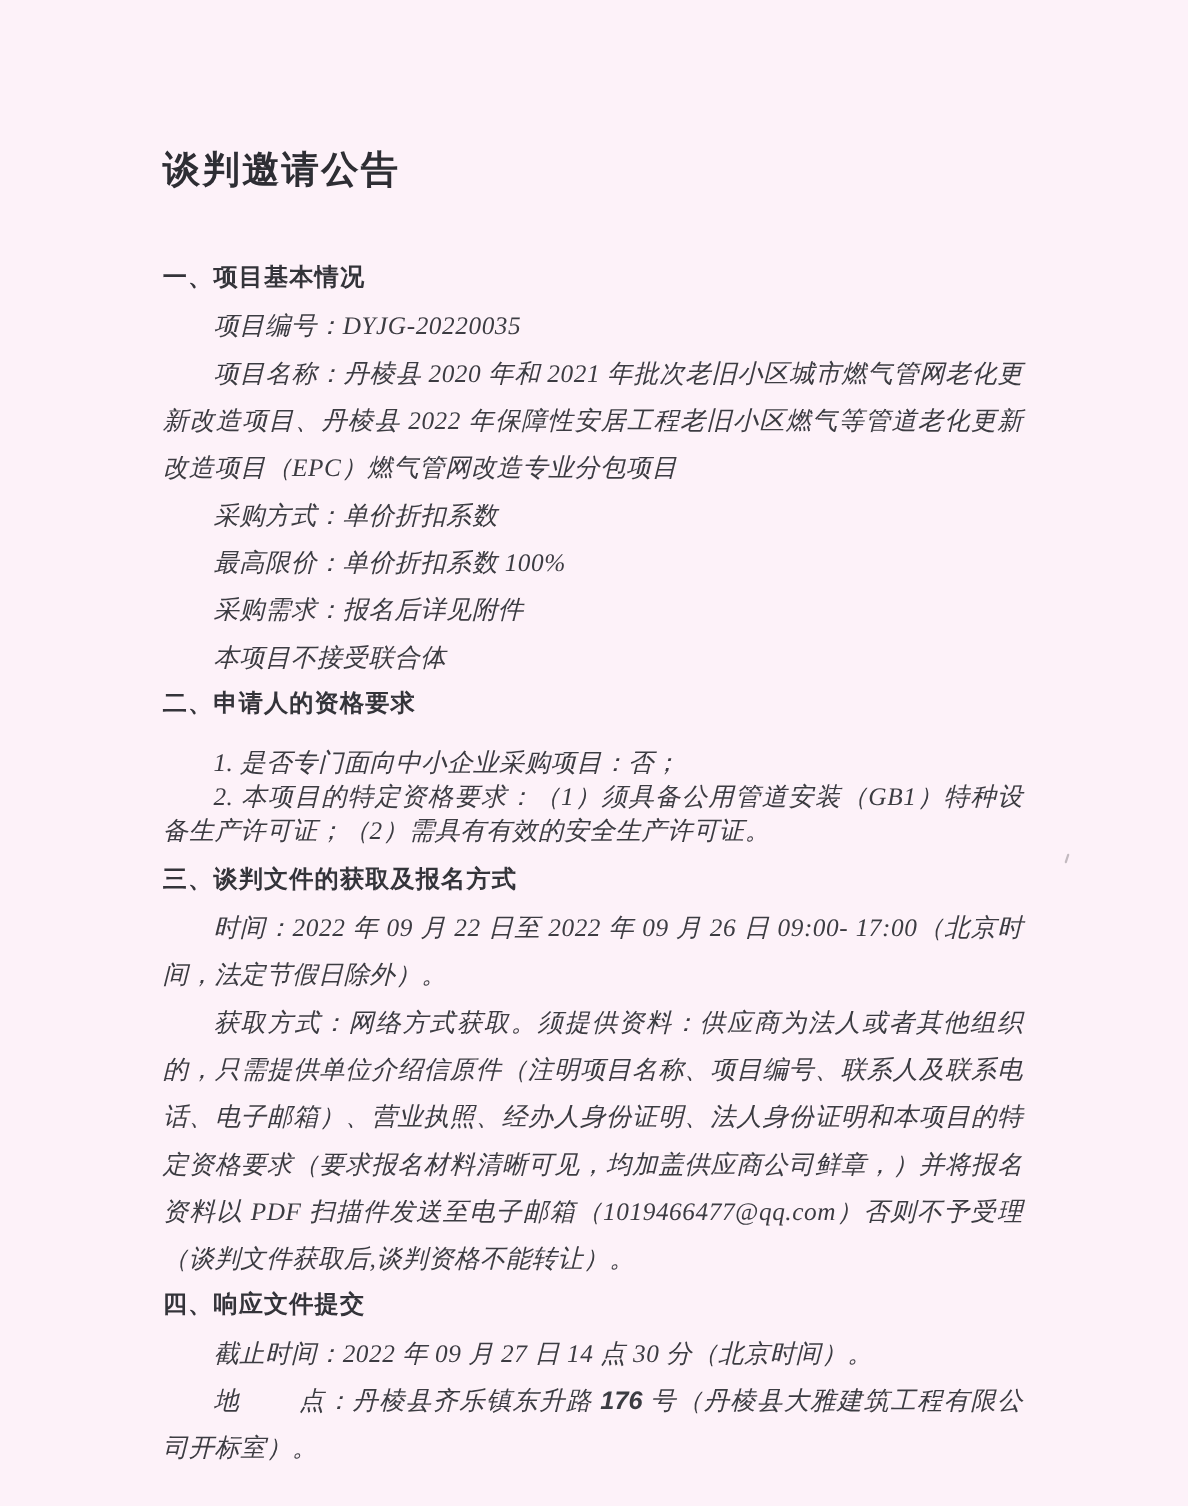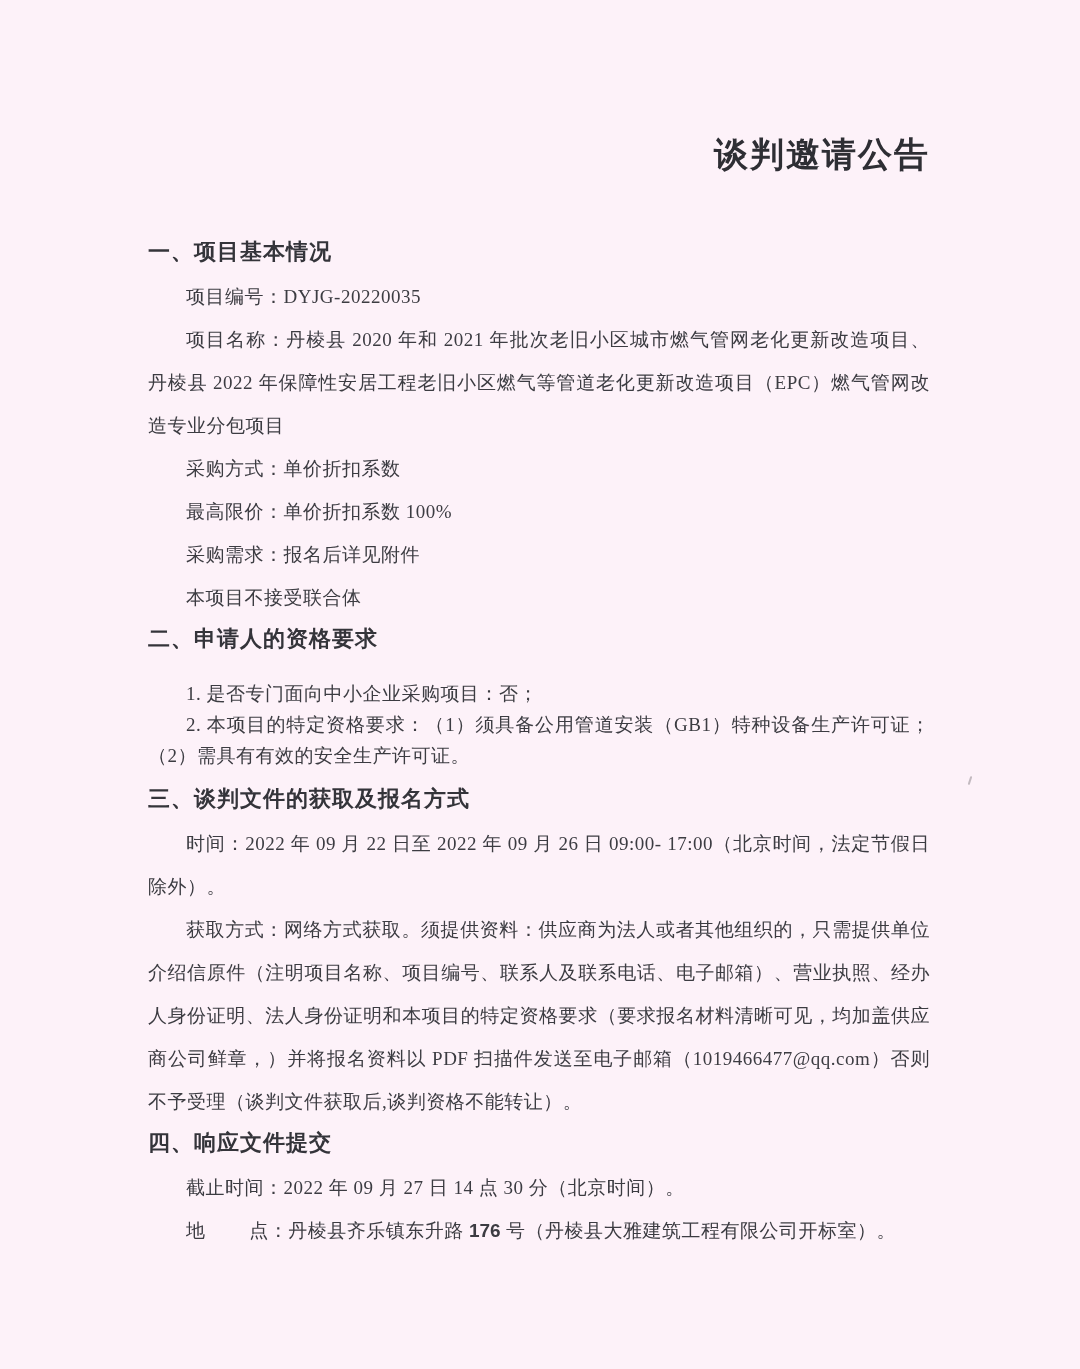--- a/index.html
+++ b/index.html
@@ -10,44 +10,45 @@
     font-family: "Liberation Serif", "DejaVu Serif", serif;
     overflow: hidden;
     position: relative;
   }
   .page {
     box-sizing: border-box;
     width: 1080px; height: 1369px;
     padding: 128px 150px 0 148px;
   }
   .doc-title {
-    text-align: right;
+    text-align: left;
     font-size: 34px;
     font-weight: bold;
     line-height: 54px;
     color: #2e2e34;
     letter-spacing: 2px;
   }
   .sec-heading {
     font-family: Liberation Mono, monospace;
     font-weight: bold;
     font-size: 22px;
     line-height: 43px;
     color: #34343a;
     letter-spacing: 1px;
   }
   .h1 { margin-top: 50px; }
   .h3 { margin-top: 8px; }
   p.para {
     margin: 0;
-    font-size: 19px;
+    font-size: 23px;
     line-height: 43px;
     text-indent: 2em;
     text-align: justify;
     letter-spacing: 0.5px;
+    font-style: italic;
   }
   .items { margin-top: 16px; }
   .items p.para { line-height: 31px; }
   b.numb {
     font-weight: bold;
     font-family: "Liberation Sans", "DejaVu Sans", sans-serif;
     letter-spacing: 0;
   }
   .wide-gap { display: inline-block; width: 2.3em; }
   .artifact {

